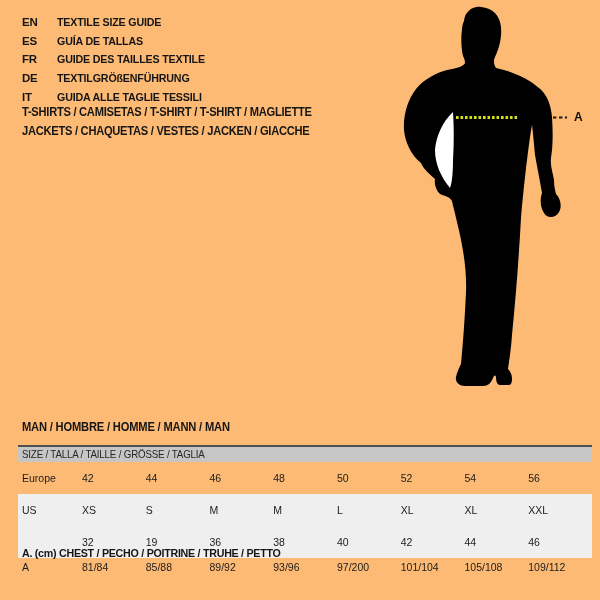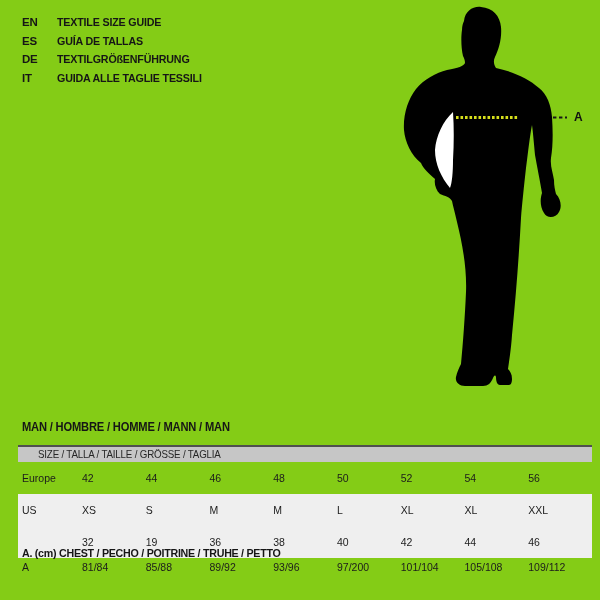--- a/index.html
+++ b/index.html
@@ -1,16 +1,16 @@
 <!DOCTYPE html>
 <html><head>
 <meta charset="utf-8">
 <style>
   html,body{margin:0;padding:0;background:#fff;}
-  .page{position:relative;width:600px;height:600px;background:#84cc16;overflow:hidden;
+  .page{position:relative;width:600px;height:600px;background:#fdba74;overflow:hidden;
         font-family:"Liberation Sans",sans-serif;color:#161616;}
 
   
   .lang-block{position:absolute;left:22px;top:13px;}
   .lang-row{display:grid;grid-template-columns:35px auto;height:18.6px;align-items:center;
             font-size:11.5px;font-weight:bold;letter-spacing:-0.2px;}
   .cond{display:inline-block;transform:scaleX(0.93);transform-origin:0 50%;white-space:nowrap;}
 
   
   .cat-block{position:absolute;left:22px;top:105px;}
@@ -19,21 +19,21 @@
   
   .figure-wrap{position:absolute;left:395px;top:0;width:205px;height:400px;}
   .measure-label{position:absolute;left:574px;top:110px;font-size:12px;font-weight:bold;color:#111;}
 
   
   .section-title{position:absolute;left:22px;top:420px;font-size:12px;font-weight:bold;letter-spacing:-0.2px;}
 
   
   .size-table{position:absolute;left:18px;top:445px;width:574px;}
   .t-head{background:#c6c6c6;border-top:2px solid #4f4f4f;height:15px;line-height:15px;
-          padding-left:20px;font-size:10.5px;color:#262626;letter-spacing:-0.2px;}
+          padding-left:4px;font-size:10.5px;color:#262626;letter-spacing:-0.2px;}
   .t-row{display:grid;grid-template-columns:64px repeat(8,1fr);align-items:center;
          height:32px;font-size:10.5px;color:#1c1c1c;}
   .t-row.shaded{background:#efefef;}
   .t-row.last{height:17px;}
   .t-label{padding-left:4px;text-align:left;}
   .t-cell{}
 
   
   .footnote{position:absolute;left:22px;top:547px;font-size:11.5px;font-weight:bold;letter-spacing:-0.3px;}
 </style>
@@ -45,29 +45,41 @@
   <div class="lang-block">
     <div class="lang-row">
       <span>EN</span>
       <span class="cond">TEXTILE SIZE GUIDE</span>
     </div>
     <div class="lang-row">
       <span>ES</span>
       <span class="cond">GUÍA DE TALLAS</span>
     </div>
     <div class="lang-row">
+      <span>FR</span>
+      <span class="cond">GUIDE DES TAILLES TEXTILE</span>
+    </div>
+    <div class="lang-row">
       <span>DE</span>
       <span class="cond">TEXTILGRÖßENFÜHRUNG</span>
     </div>
     <div class="lang-row">
       <span>IT</span>
       <span class="cond">GUIDA ALLE TAGLIE TESSILI</span>
     </div>
   </div>
 
+  <div class="cat-block">
+    <div class="cat-line">
+      <span class="cond">T-SHIRTS / CAMISETAS / T-SHIRT / T-SHIRT / MAGLIETTE</span>
+    </div>
+    <div class="cat-line">
+      <span class="cond">JACKETS / CHAQUETAS / VESTES / JACKEN / GIACCHE</span>
+    </div>
+  </div>
 
   <div class="figure-wrap">
     <svg width="205" height="400" viewBox="0 0 205 400" xmlns="http://www.w3.org/2000/svg">
       <path fill="#000000" d="
         M 69,21
         C 70,11 78,6 86,7
         C 98,8 105,16 106,27
         C 107,38 104,49 100,57
         C 98,61 99,65 101,68
         C 116,71 133,78 144,88

